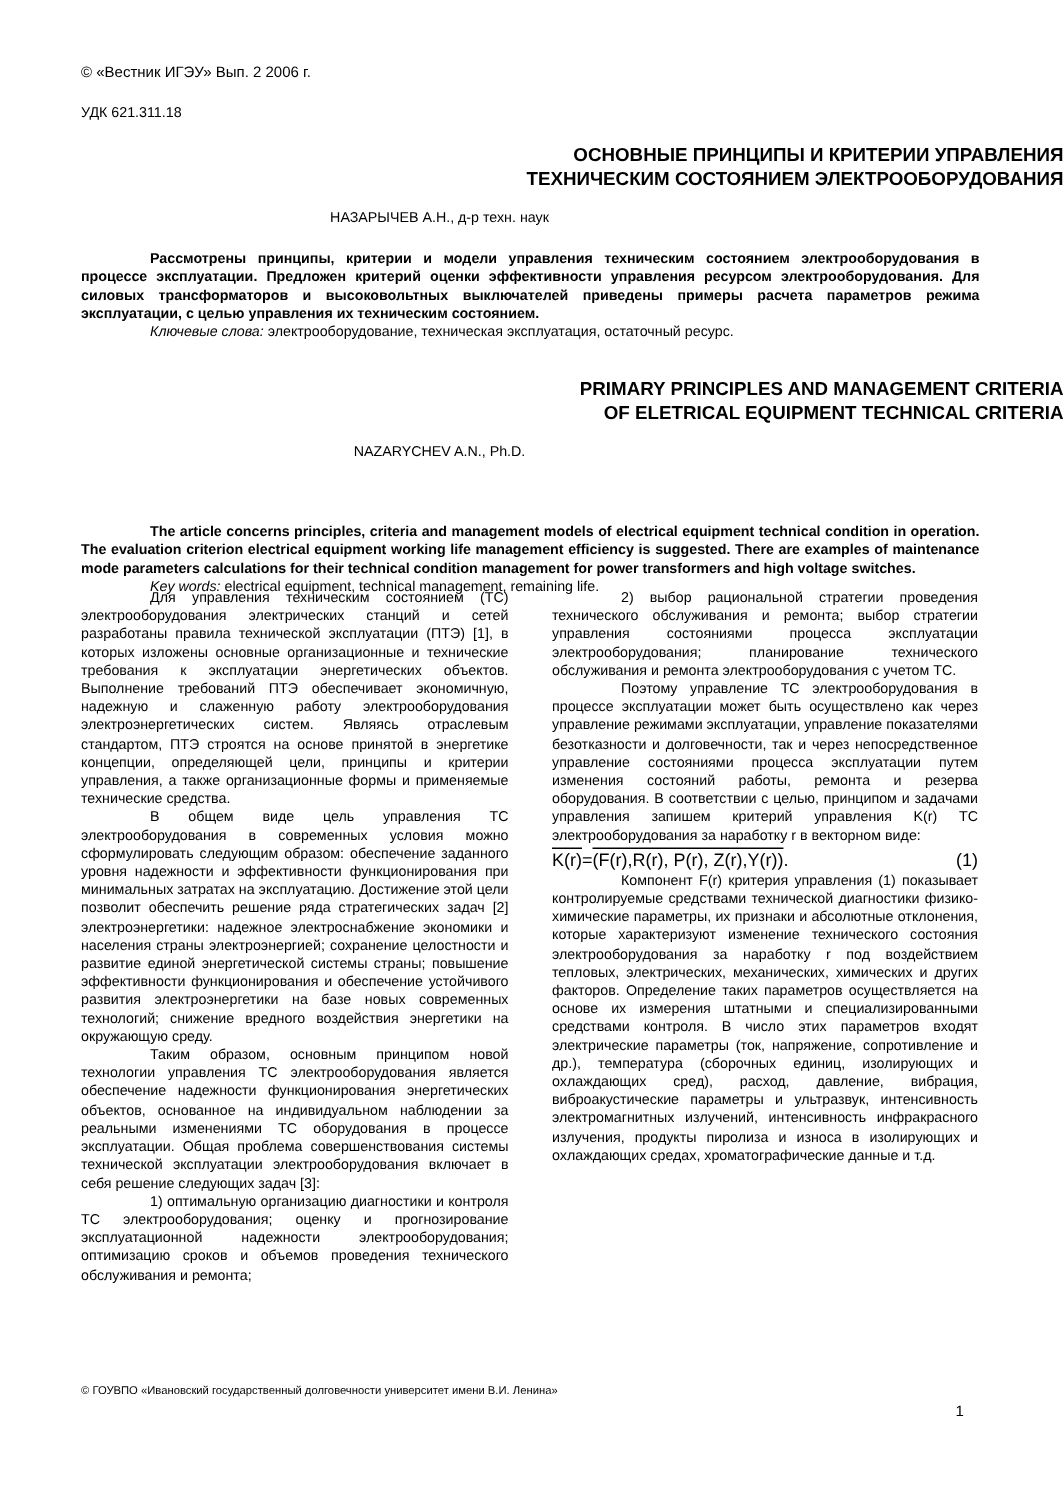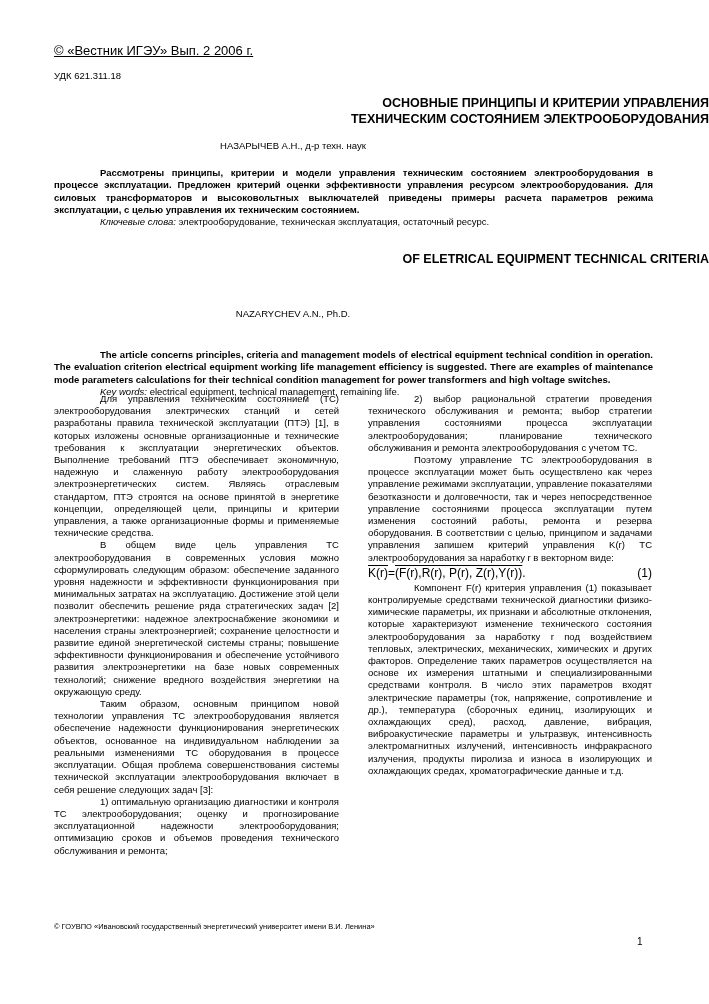--- a/index.html
+++ b/index.html
@@ -1,25 +1,25 @@
 <!DOCTYPE html>
 <html><head>
 <meta charset="utf-8">
 <style>
   html, body { margin: 0; padding: 0; background: #ffffff; }
   body { width: 709px; height: 1004px; position: relative; overflow: hidden; color: #000; font-family: "Liberation Sans", sans-serif; }
   .abs { position: absolute; }
-  .journal { left: 54px; top: 43px; font-size: 13px; text-decoration: underline; }
+  .journal { left: 54px; top: 43px; font-size: 10px; }
   .udk { left: 54px; top: 70px; font-size: 9.5px; }
   .title { left: 0; width: 709px; text-align: right; font-weight: bold; font-size: 12.5px; line-height: 15.5px; }
   .title-ru { top: 96px; }
   .title-en { top: 252px; }
   .author { left: 0; width: 586px; text-align: center; font-size: 9.5px; }
   .author-ru { top: 140px; }
-  .author-en { top: 308px; }
+  .author-en { top: 296px; }
   .abstract { left: 54px; width: 599px; font-size: 9.5px; line-height: 12.3px; text-align: justify; font-weight: bold; }
   .abstract p { margin: 0; text-indent: 46px; }
   .abstract-ru { top: 167px; }
   .abstract-en { top: 322px; margin-top: 27px; }
   .keywords { font-weight: normal; text-indent: 46px; margin: 0; }
   .keywords i { font-style: italic; }
   .col { top: 393px; width: 285px; font-size: 9.5px; line-height: 12.2px; text-align: justify; }
   .col p { margin: 0; text-indent: 46px; }
   .col-left { left: 54px; }
   .col-right { left: 368px; width: 284px; }
@@ -39,20 +39,21 @@
   <div>ТЕХНИЧЕСКИМ СОСТОЯНИЕМ ЭЛЕКТРООБОРУДОВАНИЯ</div>
 </div>
 <div class="abs author author-ru">НАЗАРЫЧЕВ А.Н., д-р техн. наук</div>
 
 <div class="abs abstract abstract-ru">
   <p>Рассмотрены принципы, критерии и модели управления техническим состоянием электрооборудования в процессе эксплуатации. Предложен критерий оценки эффективности управления ресурсом электрооборудования. Для силовых трансформаторов и высоковольтных выключателей приведены примеры расчета параметров режима эксплуатации, с целью управления их техническим состоянием.</p>
   <p class="keywords"><i>Ключевые слова:</i><span> электрооборудование, техническая эксплуатация, остаточный ресурс.</span></p>
 </div>
 
 <div class="abs title title-en">
+  <div>PRIMARY PRINCIPLES AND MANAGEMENT CRITERIA</div>
   <div>OF ELETRICAL EQUIPMENT TECHNICAL CRITERIA</div>
 </div>
 <div class="abs author author-en">NAZARYCHEV A.N., Ph.D.</div>
 
 <div class="abs abstract abstract-en">
   <p>The article concerns principles, criteria and management models of electrical equipment technical condition in operation. The evaluation criterion electrical equipment working life management efficiency is suggested. There are examples of maintenance mode parameters calculations for their technical condition management for power transformers and high voltage switches.</p>
   <p class="keywords"><i>Key words:</i><span> electrical equipment, technical management, remaining life.</span></p>
 </div>
 
 <div class="abs col col-left">
@@ -65,14 +66,14 @@
 <div class="abs col col-right">
   <p>2) выбор рациональной стратегии проведения технического обслуживания и ремонта; выбор стратегии управления состояниями процесса эксплуатации электрооборудования; планирование технического обслуживания и ремонта электрооборудования с учетом ТС.</p>
   <p>Поэтому управление ТС электрооборудования в процессе эксплуатации может быть осуществлено как через управление режимами эксплуатации, управление показателями безотказности и долговечности, так и через непосредственное управление состояниями процесса эксплуатации путем изменения состояний работы, ремонта и резерва оборудования. В соответствии с целью, принципом и задачами управления запишем критерий управления K(r) ТС электрооборудования за наработку r в векторном виде:</p>
   <div class="formula">
     <span><span class="ol">K(r)</span><span>=</span><span class="ol">(F(r),R(r), P(r), Z(r),Y(r))</span><span>.</span></span>
     <span>(1)</span>
   </div>
   <p>Компонент F(r) критерия управления (1) показывает контролируемые средствами технической диагностики физико-химические параметры, их признаки и абсолютные отклонения, которые характеризуют изменение технического состояния электрооборудования за наработку r под воздействием тепловых, электрических, механических, химических и других факторов. Определение таких параметров осуществляется на основе их измерения штатными и специализированными средствами контроля. В число этих параметров входят электрические параметры (ток, напряжение, сопротивление и др.), температура (сборочных единиц, изолирующих и охлаждающих сред), расход, давление, вибрация, виброакустические параметры и ультразвук, интенсивность электромагнитных излучений, интенсивность инфракрасного излучения, продукты пиролиза и износа в изолирующих и охлаждающих средах, хроматографические данные и т.д.</p>
 </div>
 
-<div class="abs footer">© ГОУВПО «Ивановский государственный энергетический университет имени В.И. Ленина»</div>
+<div class="abs footer">© ГОУВПО «Ивановский государственный долговечности университет имени В.И. Ленина»</div>
 <div class="abs pagenum">1</div>
 
 </body></html>

